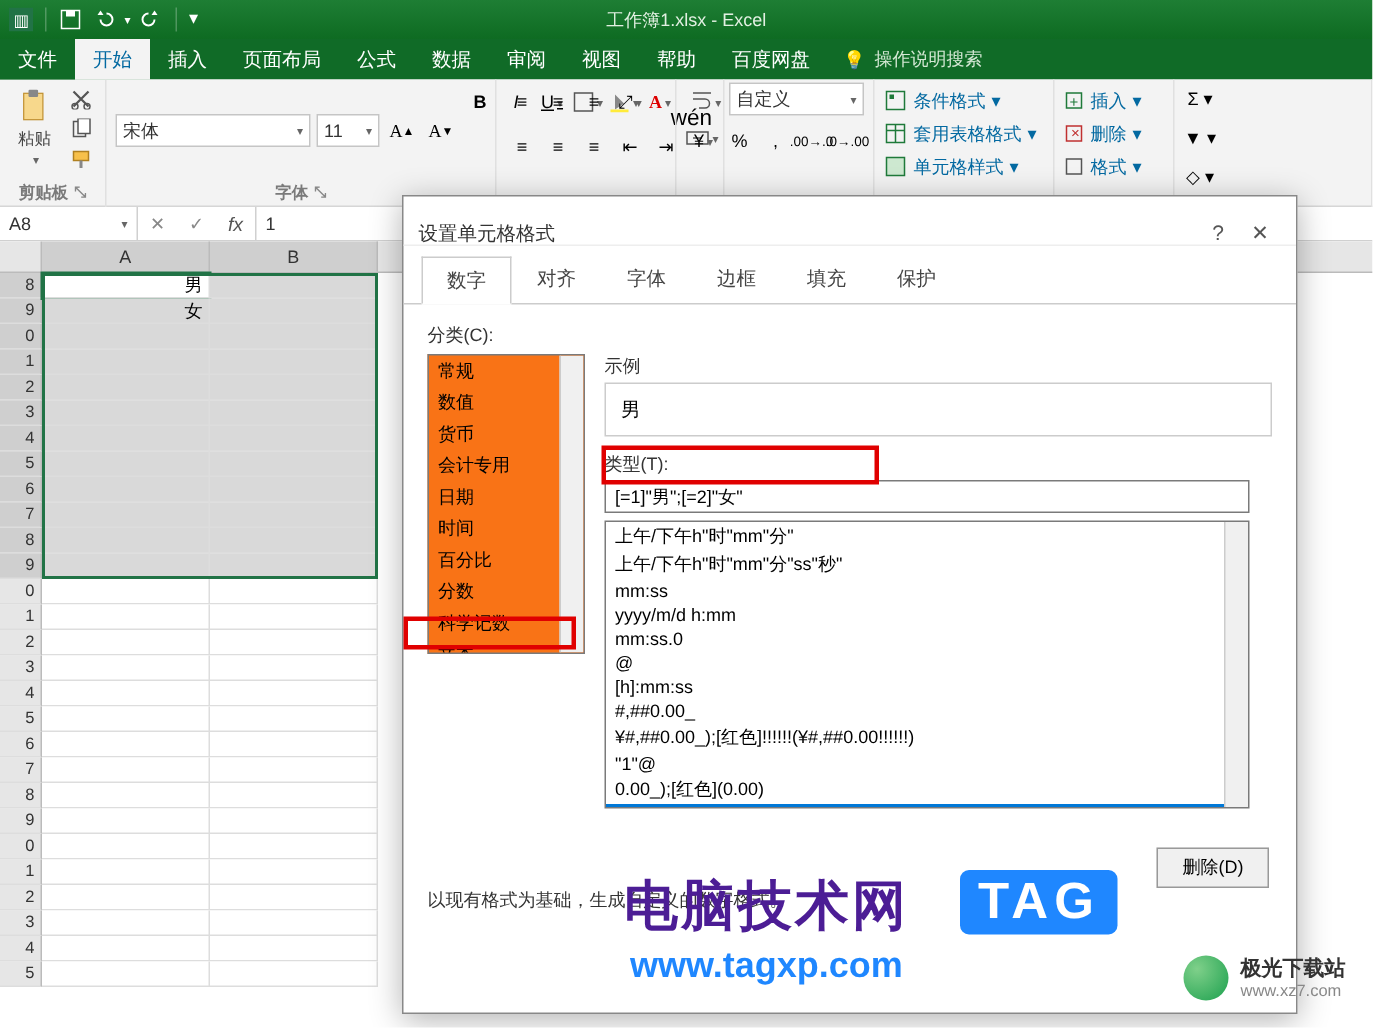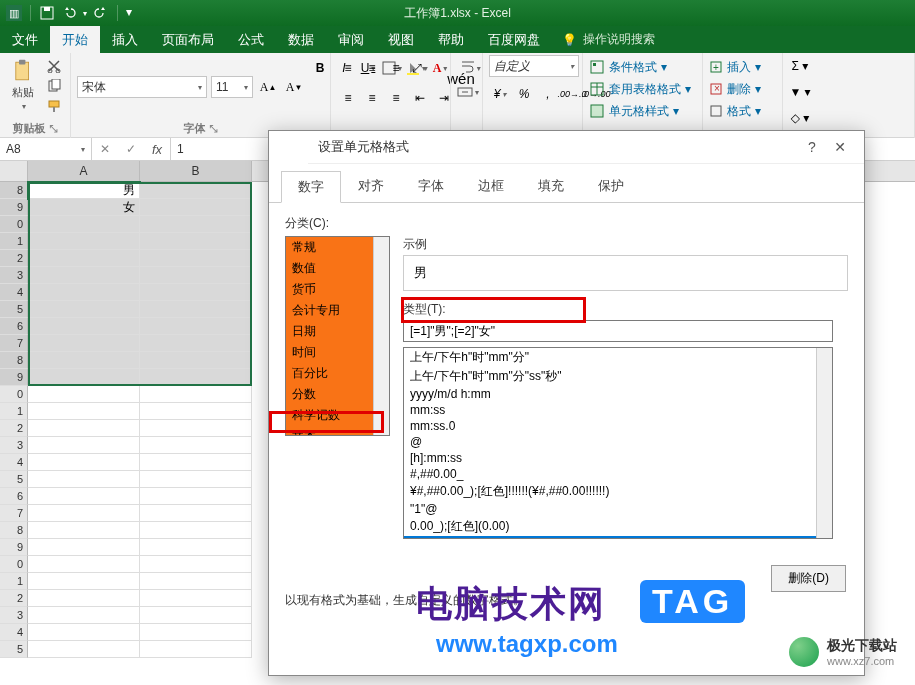--- a/index.html
+++ b/index.html
@@ -61,21 +61,21 @@
 .col-header.sel { background: #cfcfcf; }
 .cells-area { display: flex; flex-direction: column; }
 .cell-row { display: flex; height: 17px; }
 .cell { width: 112px; border-right: 1px solid #ddd; border-bottom: 1px solid #ddd; display: flex; align-items: center; justify-content: flex-end; padding-right: 4px; font-size: 12px; background: #fff; }
 .cell.selected-range { background: #d9d9d9; }
 .cell.active { background: #fff !important; outline: 1px solid #217346; }
 .selection-border { position: absolute; border: 2px solid #217346; pointer-events: none; }
 
 
 .dialog { position: absolute; left: 268px; top: 130px; width: 597px; height: 546px; background: #fff; border: 1px solid #888; box-shadow: 0 4px 20px rgba(0,0,0,0.3); display: flex; flex-direction: column; }
-.dialog-titlebar { height: 30px; display: flex; align-items: center; padding: 16px 10px; font-size: 13px; color: #333; border-bottom: 1px solid #eee; margin-left: 39px; }
+.dialog-titlebar { height: 30px; display: flex; align-items: flex-start; padding: 16px 10px; font-size: 13px; color: #333; border-bottom: 1px solid #eee; }
 .dialog-titlebar .d-title { flex: 1; }
 .dialog-titlebar .d-btn { width: 28px; text-align: center; color: #555; font-size: 14px; }
 .dialog-tabs { display: flex; padding: 6px 12px 0 12px; gap: 0; border-bottom: 1px solid #ccc; }
 .dtab { padding: 6px 16px; font-size: 13px; color: #444; border: 1px solid transparent; cursor: pointer; }
 .dtab.active { border: 1px solid #ccc; border-bottom: 1px solid #fff; background: #fff; position: relative; top: 1px; }
 .dialog-body { flex: 1; padding: 12px 16px; position: relative; }
 .cat-label { font-size: 12px; color: #333; margin-bottom: 4px; }
 .category-list { width: 105px; height: 200px; border: 1px solid #7a7a7a; background: #f97316; font-size: 12px; overflow: hidden; float: left; position: relative; }
 .category-list .item { padding: 2px 6px; cursor: pointer; }
 .cat-scroll { position: absolute; right: 0; top: 0; bottom: 0; width: 16px; background: #f0f0f0; border-left: 1px solid #ccc; }
@@ -88,21 +88,21 @@
 .type-list { width: 430px; height: 192px; border: 1px solid #7a7a7a; font-size: 12px; overflow: hidden; position: relative; }
 .type-list .titem { padding: 1px 6px; white-space: nowrap; }
 .type-list .titem.selected { background: #0078d7; color: #fff; }
 .type-scroll { position: absolute; right: 0; top: 0; bottom: 0; width: 16px; background: #f0f0f0; border-left: 1px solid #ccc; }
 .delete-btn { position: absolute; right: 18px; top: 362px; border: 1px solid #999; background: #f0f0f0; padding: 4px 16px; font-size: 12px; }
 .footer-text { position: absolute; bottom: 66px; left: 16px; font-size: 12px; color: #333; }
 
 
 .wm-text1 { position: absolute; left: 416px; top: 580px; font-size: 36px; font-weight: bold; color: #4c1d95; letter-spacing: 2px; }
 .wm-tag { position: absolute; left: 640px; top: 580px; background: #1f87ff; color: #fff; font-weight: bold; font-size: 34px; padding: 2px 12px; border-radius: 6px; letter-spacing: 4px; }
-.wm-url { position: absolute; left: 436px; top: 630px; font-size: 24px; color: #1f87ff; font-weight: 600; }
+.wm-url { position: absolute; left: 420px; top: 630px; font-size: 24px; color: #1f87ff; font-weight: 600; }
 .wm-site { position: absolute; right: 18px; bottom: 18px; font-size: 12px; color: #6a6a6a; display: flex; align-items: center; gap: 8px; }
 .wm-site .logo { width: 30px; height: 30px; border-radius: 50%; background: radial-gradient(circle at 30% 30%, #7fd08a, #1ca04e);} 
 </style>
 </head>
 <body>
 
 <div class="titlebar">
   <div class="qat">
     <span class="icon-box">
       <svg viewBox="0 0 16 16">
@@ -274,21 +274,21 @@
             <rect x="1" y="3" width="14" height="8" fill="none" stroke="#555"></rect>
             <path d="M5 7 H11" stroke="#555"></path>
           </svg>
           <span class="dd-caret">▾</span>
         </div>
     </div>
     <div class="group-label"></div>
   </div>
 
   <div class="group" style="width:100px;">
-    <div class="group-body" style="flex-direction:column;align-items:flex-start;font-style:italic;">
+    <div class="group-body" style="flex-direction:column;align-items:flex-end;">
       <div class="font-combo" style="width:90px;">
           <span>自定义</span>
           <span class="dd-caret">▾</span>
         </div>
       <div class="icon-row">
         <div class="ibtn">¥<span class="dd-caret">▾</span></div>
         <div class="ibtn">%</div>
         <div class="ibtn">,</div>
         <div class="ibtn" style="font-size:9px;">.00→.0</div>
         <div class="ibtn" style="font-size:9px;">.0→.00</div>
@@ -540,22 +540,22 @@
         <div class="cat-scroll"></div>
     </div>
     <div class="right-panel">
       <div class="sample-label">示例</div>
       <div class="sample-box">男</div>
       <div class="type-label">类型(T):</div>
       <input class="type-input" value="[=1]&quot;男&quot;;[=2]&quot;女&quot;" style="">
       <div class="type-list" id="type-list">
         <div class="titem">上午/下午h"时"mm"分"</div>
           <div class="titem">上午/下午h"时"mm"分"ss"秒"</div>
+          <div class="titem">mm:ss</div>
           <div class="titem">yyyy/m/d h:mm</div>
-          <div class="titem">mm:ss</div>
           <div class="titem">mm:ss.0</div>
           <div class="titem">@</div>
           <div class="titem">[h]:mm:ss</div>
           <div class="titem">#,##0.00_</div>
           <div class="titem">¥#,##0.00_);[红色]!!!!!!(¥#,##0.00!!!!!!)</div>
           <div class="titem">"1"@</div>
           <div class="titem">0.00_);[红色](0.00)</div>
           <div class="titem selected">[=1]"男";[=2]"女"</div>
           <div class="type-scroll"></div>
       </div>

